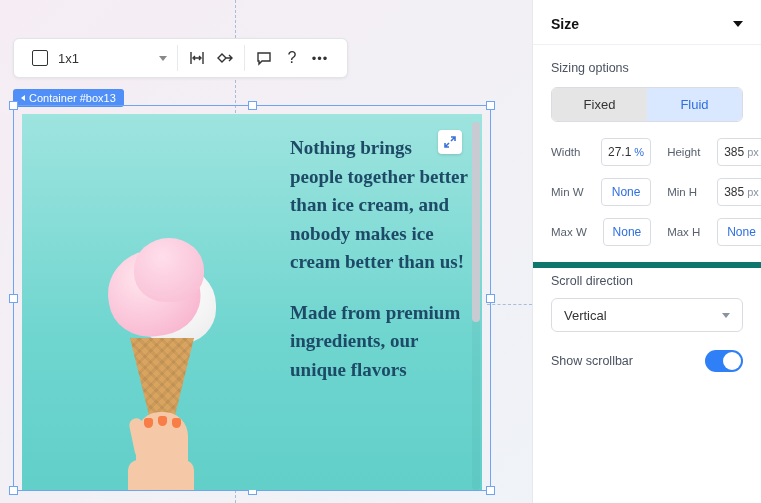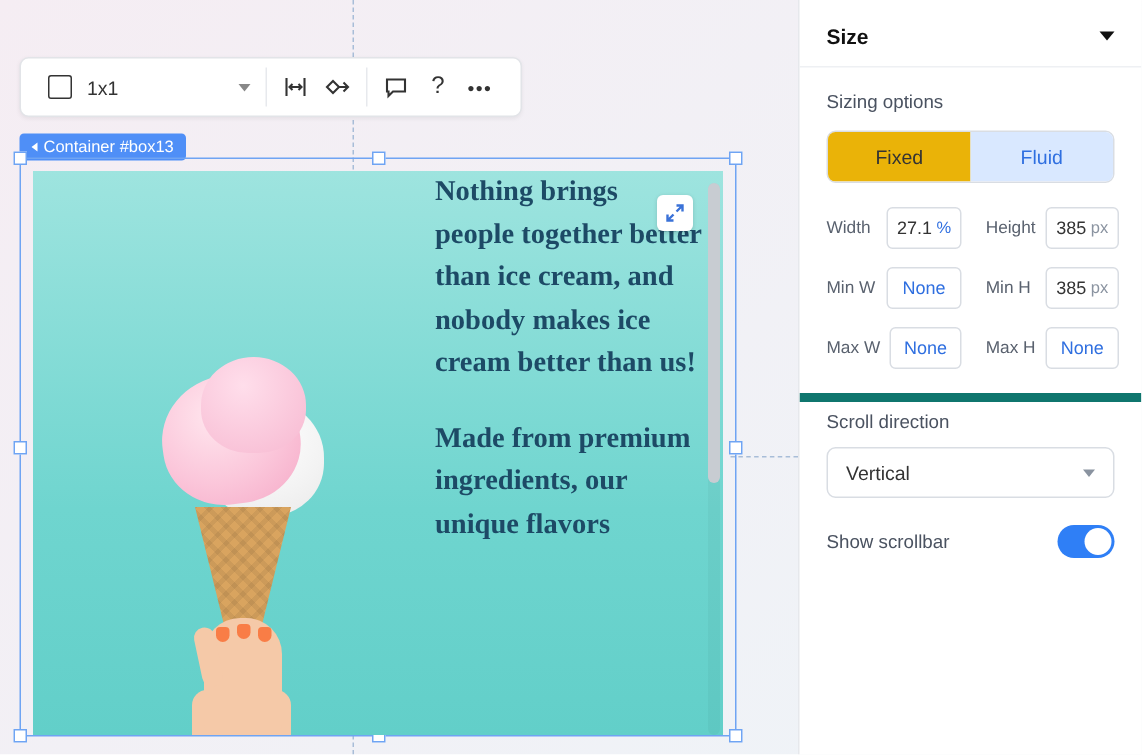--- a/index.html
+++ b/index.html
@@ -35,42 +35,42 @@
   .scoop.s2{ top:36px; left:40px; width:80px; height:78px; background:radial-gradient(circle at 50% 30%, #ffffff, #f3f3f3 60%, #e9e9e9);} 
   .scoop.s3{ top:8px; left:38px; width:70px; height:64px; background:radial-gradient(circle at 40% 30%, #ffdeeb, #f7b9d1);} 
   .wafer { position:absolute; top:108px; left:34px; width:0;height:0;border-left:32px solid transparent;border-right:32px solid transparent;border-top:130px solid #d9a45f;}
   .wafer::after{content:"";position:absolute;top:-130px;left:-32px;width:64px;height:130px;background:repeating-linear-gradient(45deg, rgba(0,0,0,.06) 0 3px, transparent 3px 8px), repeating-linear-gradient(-45deg, rgba(0,0,0,.06) 0 3px, transparent 3px 8px);clip-path:polygon(0 0,100% 0,50% 100%);}
   .hand{position:absolute;bottom:0;left:40px;width:52px;height:78px;background:#f5c9a8;border-radius:24px 24px 8px 8px;}
   .hand::before{content:"";position:absolute;top:6px;left:-4px;width:14px;height:40px;background:#f5c9a8;border-radius:8px;transform:rotate(-12deg);} 
   .nail{position:absolute;width:9px;height:10px;background:#f97d46;border-radius:3px 3px 5px 5px;}
   .n1{top:6px;left:8px}.n2{top:4px;left:22px}.n3{top:6px;left:36px}
   .arm{position:absolute;bottom:-30px;left:32px;width:66px;height:60px;background:#f5c9a8;border-radius:10px;}
 
-  .txt-side { width:192px; padding:0 14px 0 0; font-family: Georgia, "Times New Roman", serif; font-size:19px; line-height:1.5; color:#1d4a66; font-weight:600; overflow:hidden;}
+  .txt-side { width:192px; padding:20px 14px 0 0; font-family: Georgia, "Times New Roman", serif; font-size:19px; line-height:1.5; color:#1d4a66; font-weight:600; overflow:hidden;}
   .txt-side p { margin-bottom:22px;}
 
   .scrollbar { position:absolute; top:8px; right:2px; width:8px; bottom:0;}
   .sb-track{position:absolute;top:0;bottom:0;left:0;right:0;background:rgba(0,0,0,.03);border-radius:4px;}
   .sb-thumb{position:absolute;top:0;left:0;right:0;height:200px;background:#c8ccd2;border-radius:4px;}
 
   .expand-btn{position:absolute;top:16px;right:20px;width:24px;height:24px;background:#fff;border-radius:4px;display:flex;align-items:center;justify-content:center;box-shadow:0 1px 3px rgba(0,0,0,.15);}
 
   
   .panel { width:229px; background:#fff; border-left:1px solid #e6e8ec; display:flex; flex-direction:column; overflow:hidden;}
   .section { padding:16px 18px; border-bottom:6px solid #0f766e;}
   .sec-head { display:flex; justify-content:space-between; align-items:center; font-weight:700; font-size:14px; color:#111;}
   .caret{width:0;height:0;border-left:5px solid transparent;border-right:5px solid transparent;border-top:6px solid #111;}
   .lbl{font-size:12.5px;color:#4a5260;}
 
   .seg{display:flex;border:1px solid #d9dde3;border-radius:6px;overflow:hidden;margin-top:12px;}
-  .seg-btn{flex:1;text-align:center;padding:9px 0;font-size:13px;color:#333;background:#eab308;}
+  .seg-btn{flex:1;text-align:center;padding:9px 0;font-size:13px;color:#333;background:#e5e5e5;}
   .seg-btn.active{background:#d9e8ff;color:#2f6fe0;}
 
   .grid2{display:grid;grid-template-columns:1fr 1fr;gap:12px 16px;margin-top:16px;}
-  .field{display:flex;align-items:center;gap:6px;}
+  .field{display:flex;align-items:center;gap:16px;}
   .f-lbl{font-size:11.5px;color:#59616e;min-width:34px;}
   .f-box{display:flex;align-items:center;border:1px solid #d9dde3;border-radius:4px;height:28px;padding:0 6px;min-width:0;flex:1;}
   .f-val{flex:1;font-size:12px;color:#333;min-width:0;overflow:hidden;}
   .f-val.none{color:#2f6fe0;text-align:center;}
   .f-unit{font-size:11px;color:#2f6fe0;margin-left:3px;}
   .f-unit.px{color:#8a93a0;}
 
   .section2{padding:14px 18px 10px;}
   .callout{border:2px solid #ff7a59;border-radius:6px;padding:10px 14px 14px;margin:2px -4px 0;}
   .dropdown{margin-top:10px;border:1px solid #d9dde3;border-radius:6px;height:34px;display:flex;align-items:center;justify-content:space-between;padding:0 12px;font-size:13px;color:#333;}

